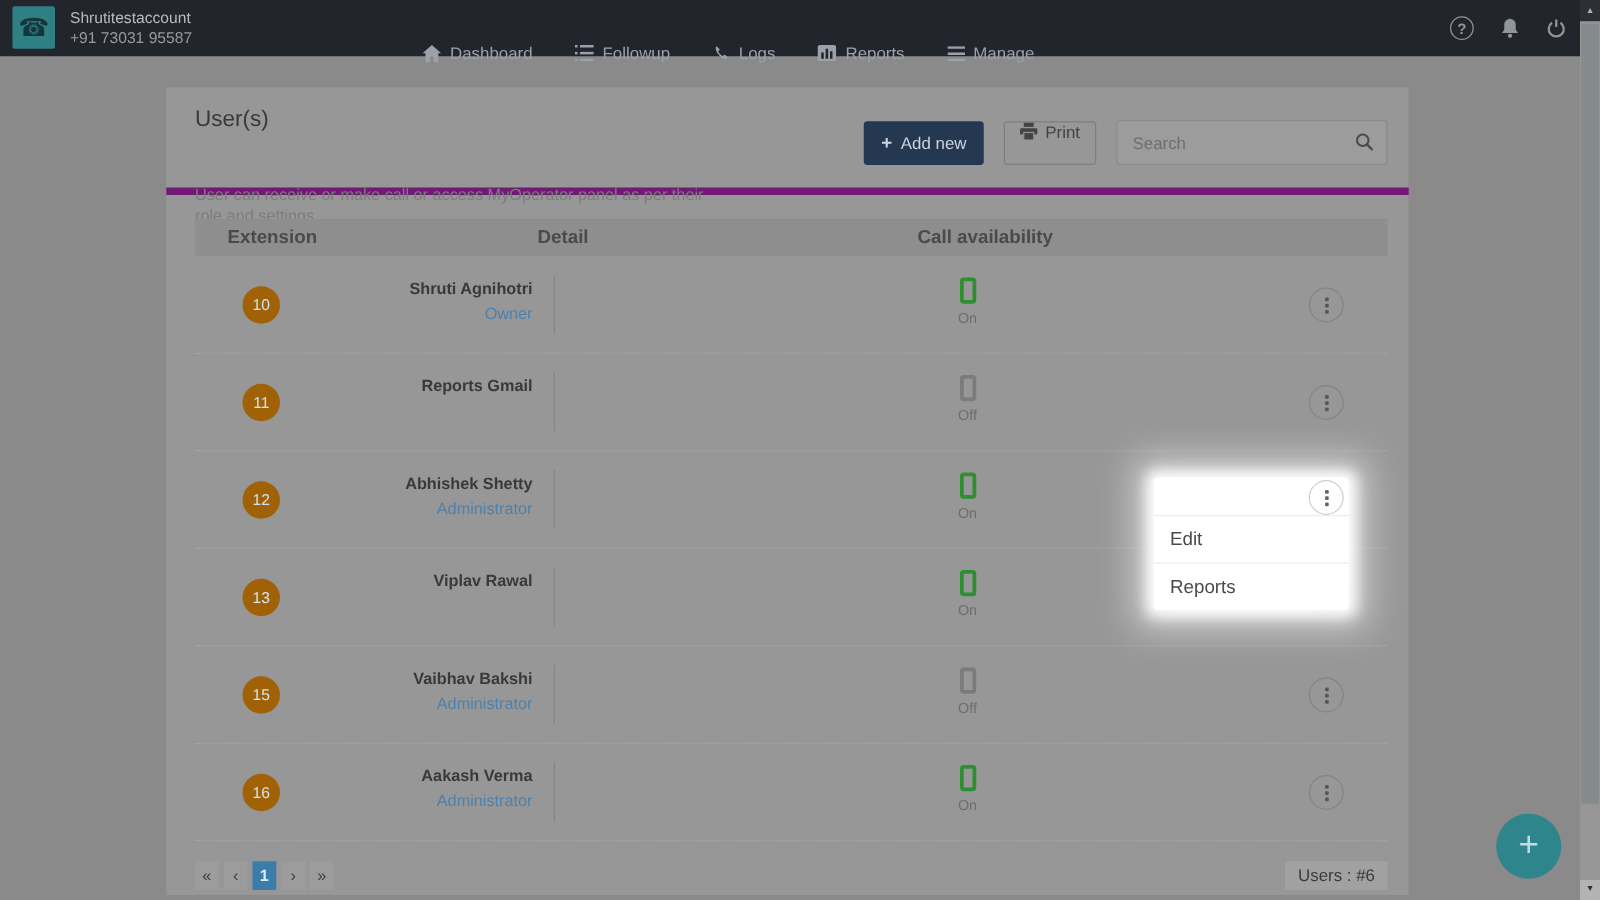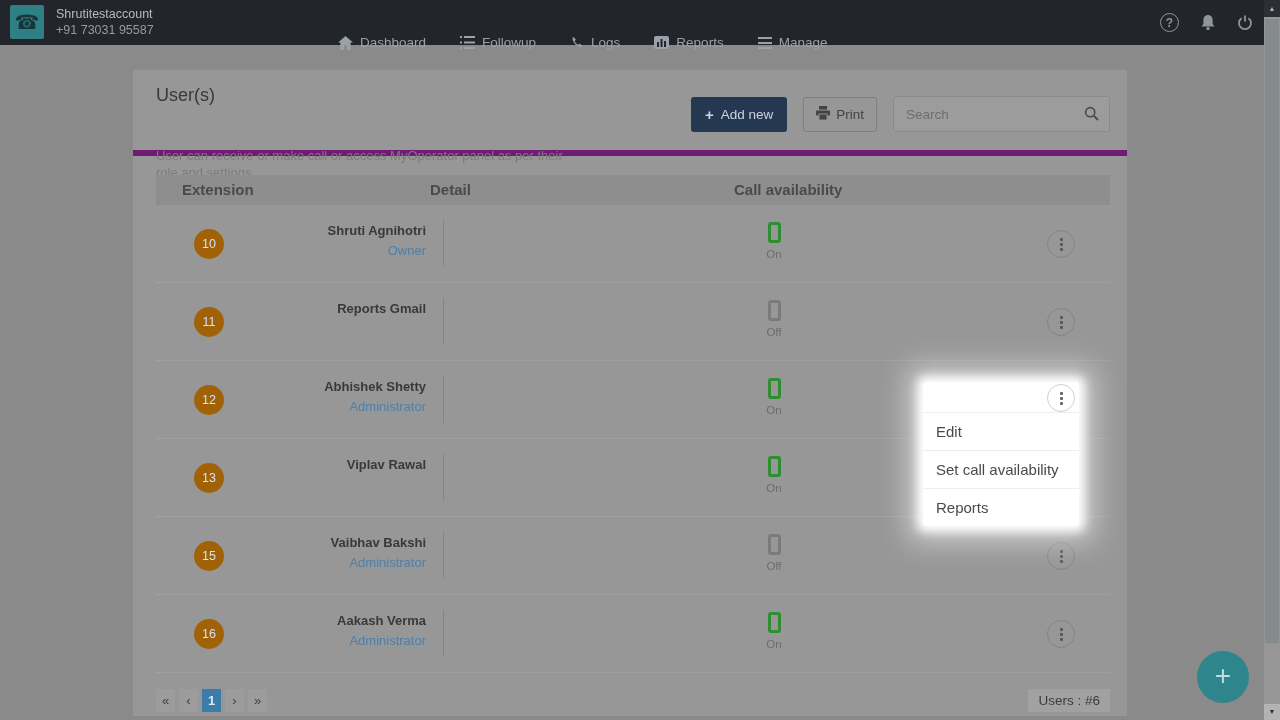--- a/index.html
+++ b/index.html
@@ -24,21 +24,21 @@
   
   .panel { position:absolute; left:133px; top:70px; width:994px; height:646px; background:#979797; }
   .panel-header { position:relative; height:86px; border-bottom:6px solid #701a75; }
   .page-title { position:absolute; left:23px; top:15px; font-size:18px; color:#393939; }
   .page-subtitle { position:absolute; left:23px; top:41px; width:420px; font-size:13px; line-height:17px; color:#7c7c7c;margin-top:36px; }
   .actions { position:absolute; right:17px; top:26px; display:flex; gap:16px; align-items:center; }
   .btn-add { height:35px; padding:0 14px; background:#253852; border:none; border-radius:3px; color:#ccd3da;
              font-size:13.5px; display:flex; gap:7px; align-items:center; cursor:pointer; font-family:inherit; }
   .btn-add .plus { font-size:15px; font-weight:bold; }
   .btn-print { height:35px; padding:0 12px; background:transparent; border:1px solid #7f7f7f; border-radius:3px;
-               color:#434343; font-size:13.5px; display:flex; gap:6px; align-items:center; cursor:pointer; font-family:inherit; }
+               color:#434343; font-size:13.5px; display:flex; gap:6px; align-items:flex-start; cursor:pointer; font-family:inherit; }
   .search-box { position:relative; width:217px; height:36px; }
   .search-box input { width:100%; height:100%; background:#9c9c9c; border:1px solid #8a8a8a; border-radius:3px;
                       padding:0 34px 0 12px; font-size:13.5px; color:#3c3c3c; font-family:inherit; }
   .search-box input::placeholder { color:#6e6e6e; opacity:1; }
   .search-icon { position:absolute; right:11px; top:10px; }
 
   
   .table-wrap { margin:19px 17px 0 23px; }
   .thead { position:relative; height:30px; background:#8e8e8e; }
   .th { position:absolute; top:0; line-height:30px; font-size:15px; font-weight:bold; color:#4a4a4a; }
@@ -337,21 +337,20 @@
 
 <div class="popup">
   <div class="popup-strip">
     <div class="popup-kebab">
         <div class="dot"></div>
         <div class="dot"></div>
         <div class="dot"></div>
       </div>
   </div>
   <div class="menu-item">Edit</div>
-  <div class="menu-item">Set call availability</div>
   <div class="menu-item">Reports</div>
 </div>
 
 <div class="fab">+</div>
 
 <div class="scrollbar">
   <div class="sb-up">▲</div>
   <div class="sb-thumb"></div>
   <div class="sb-down">▼</div>
 </div>

